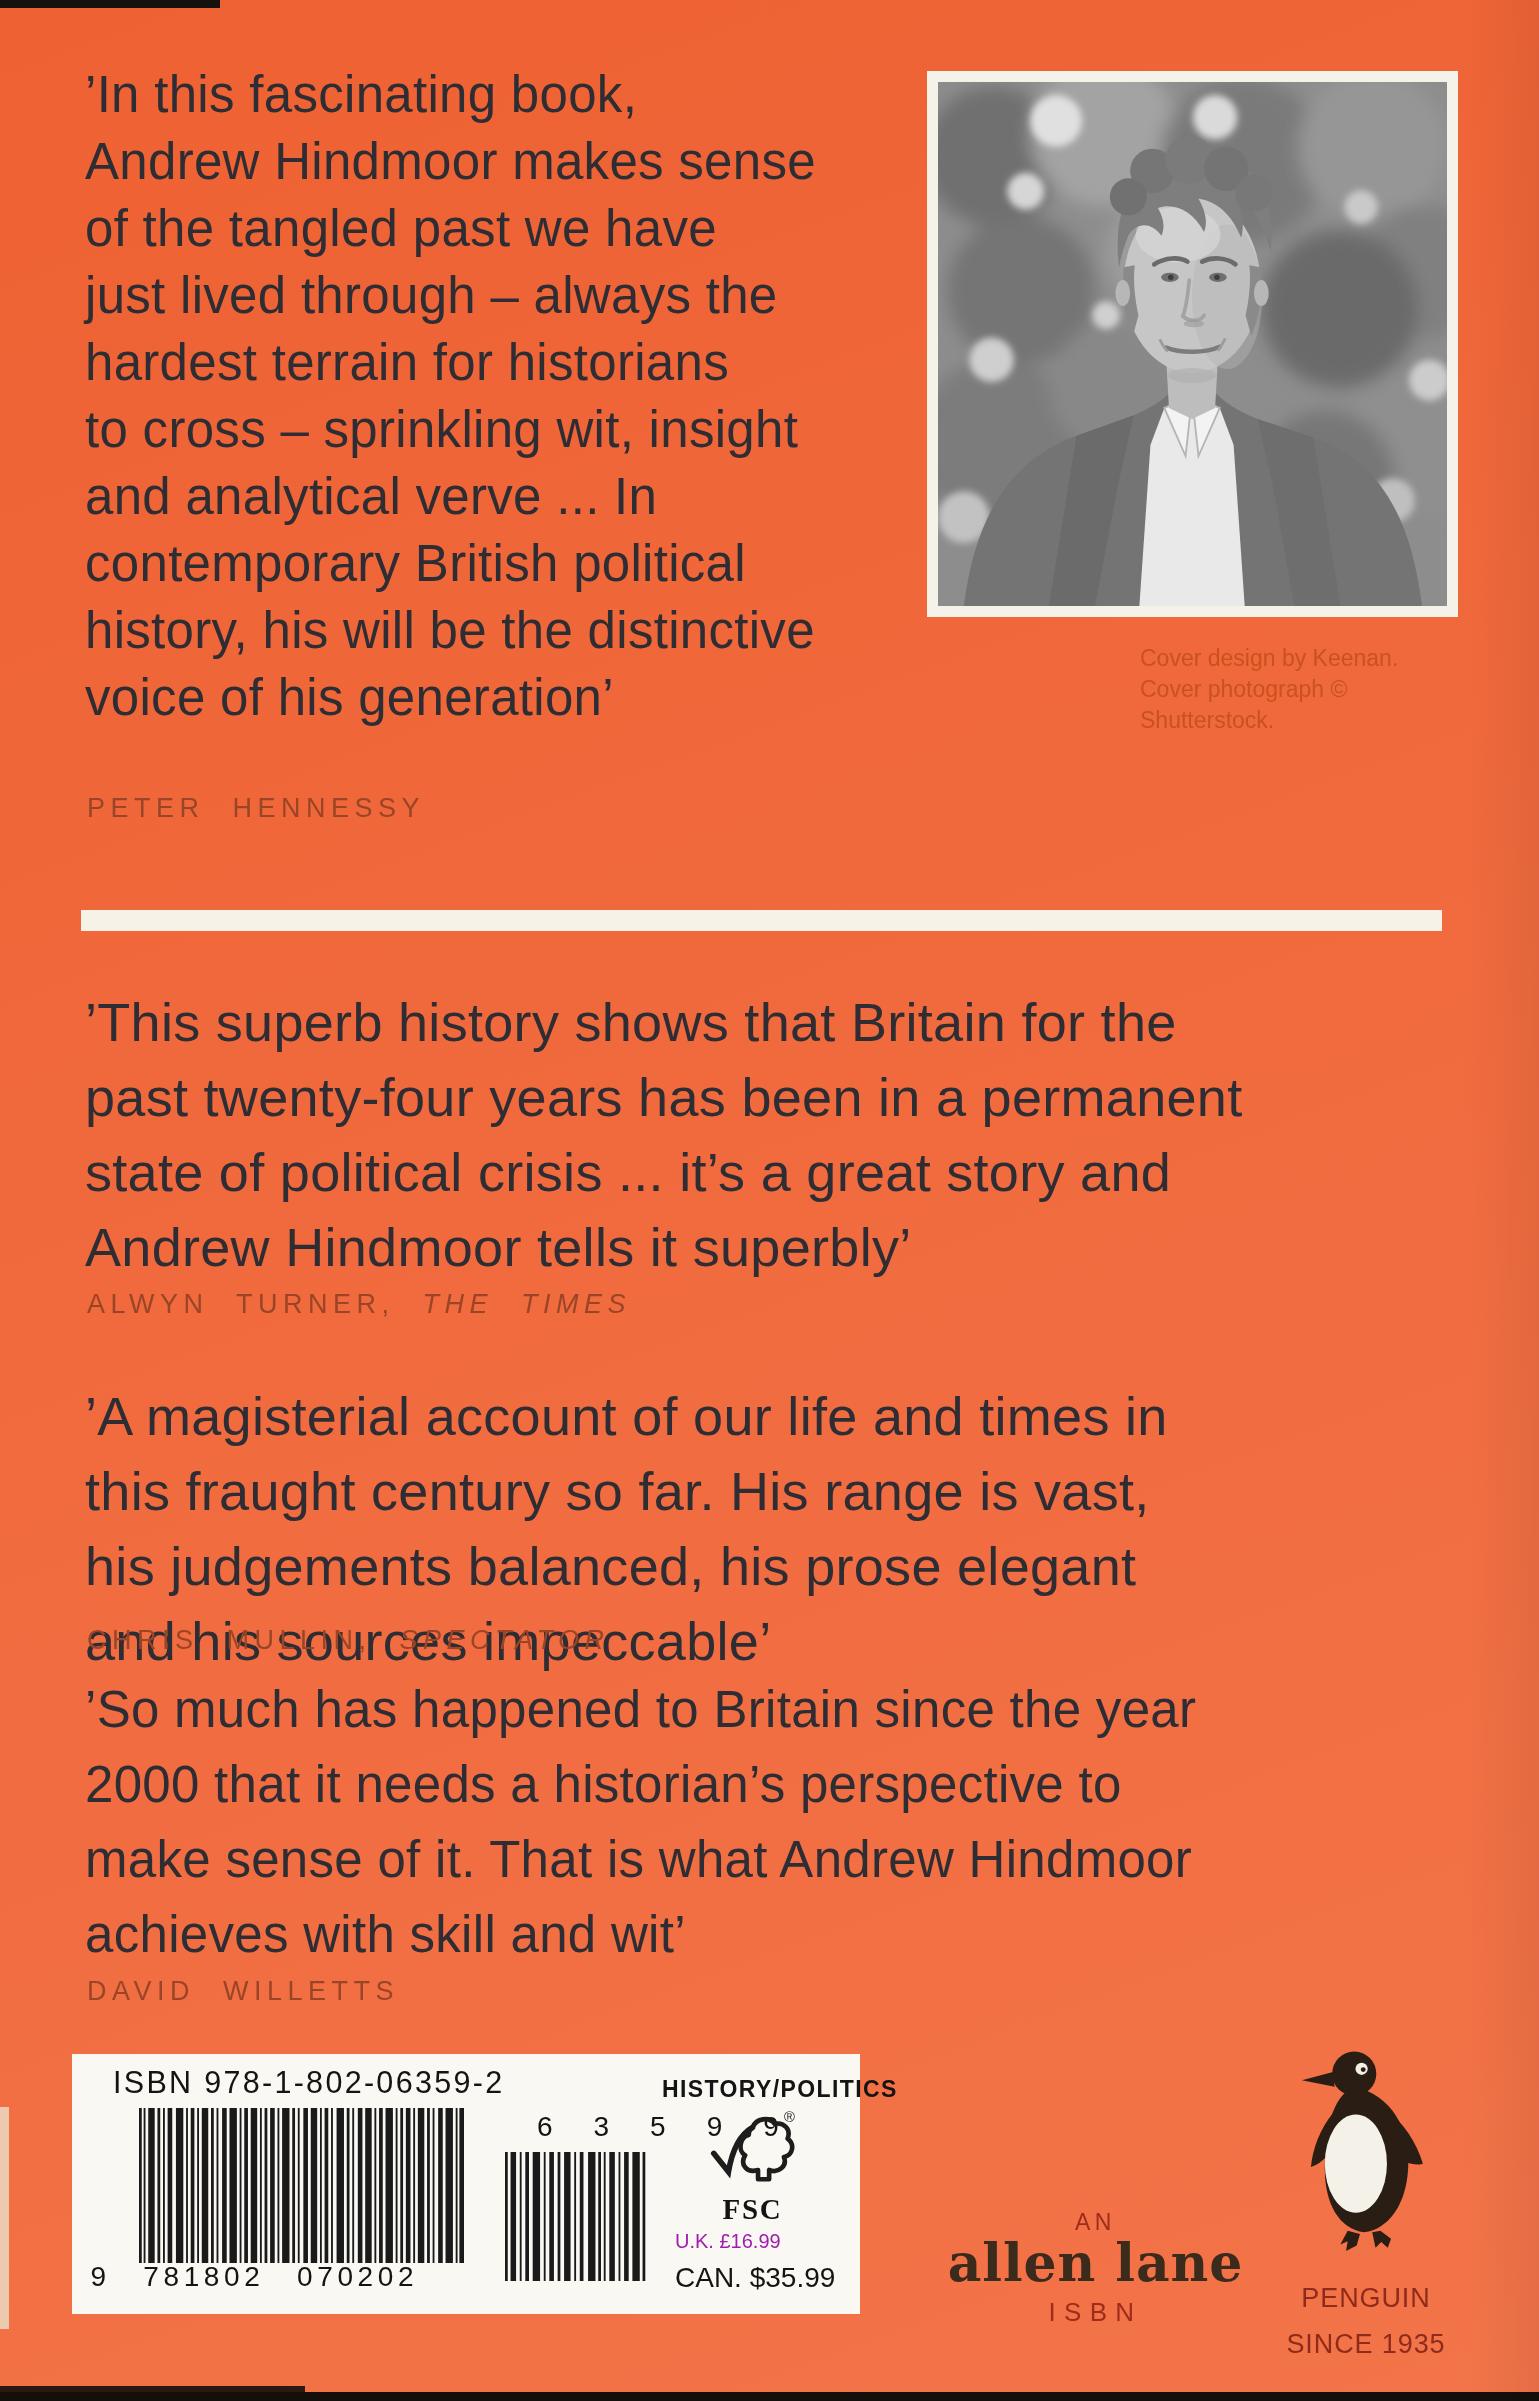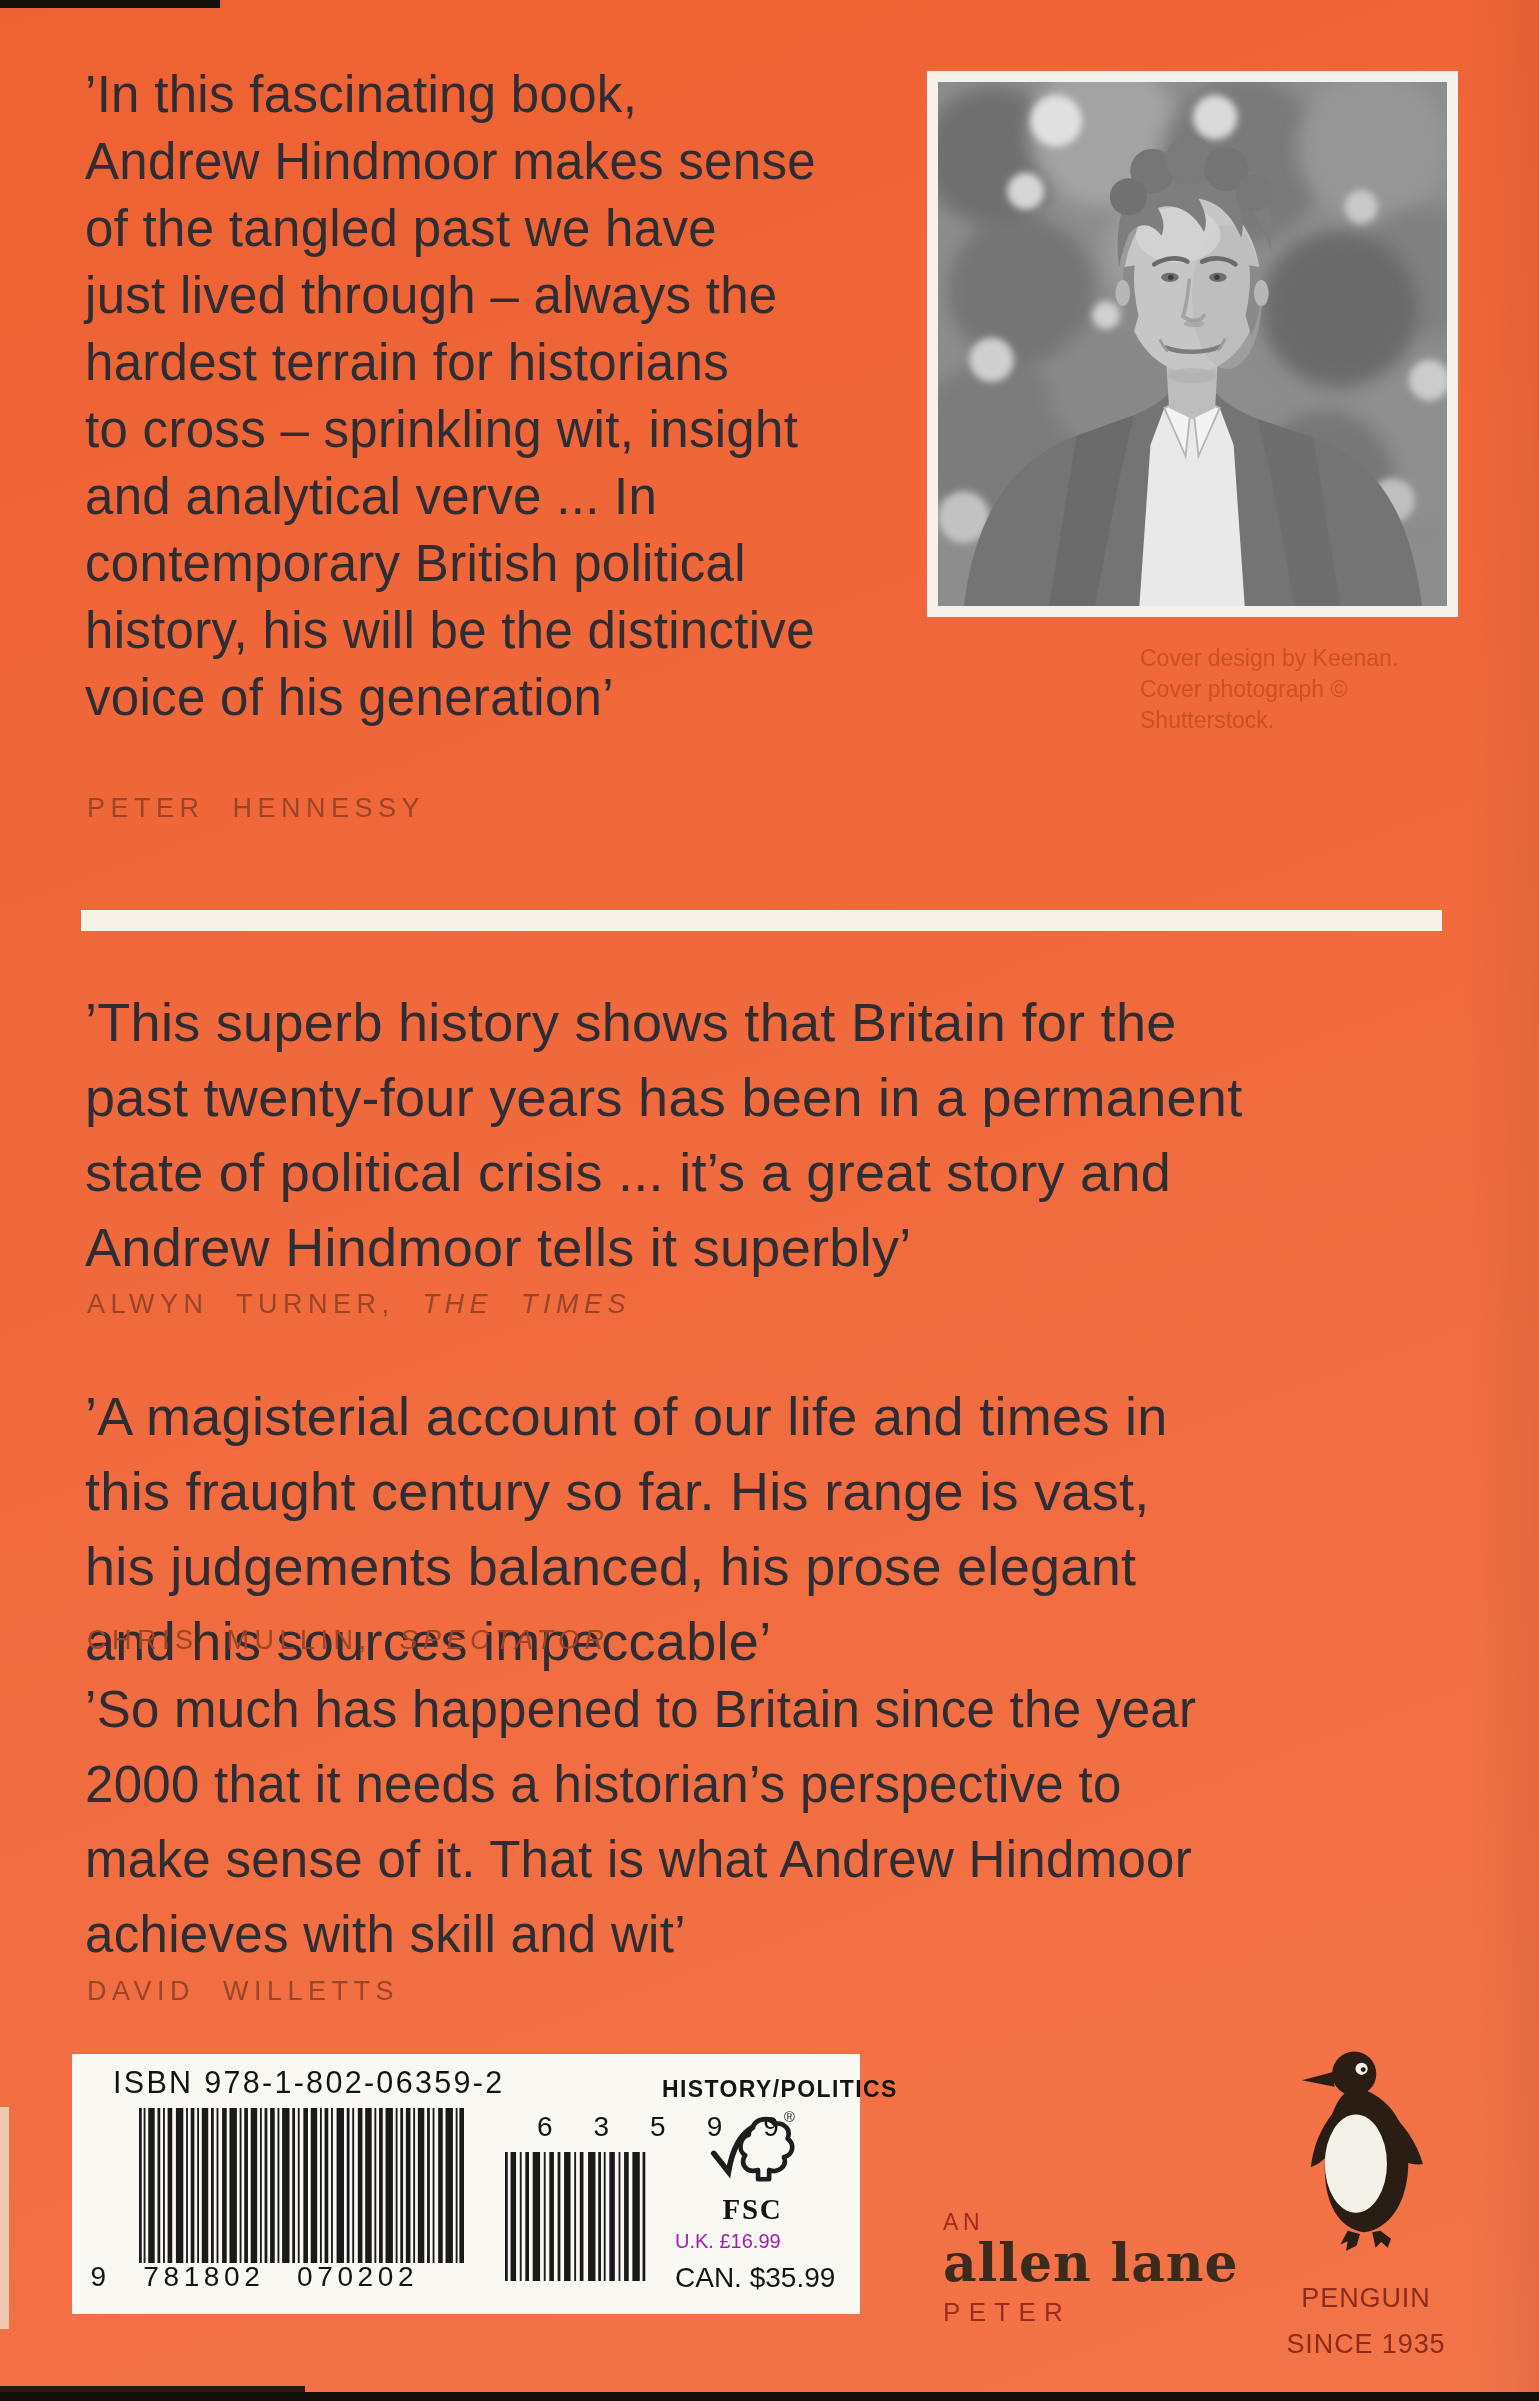--- a/index.html
+++ b/index.html
@@ -33,21 +33,21 @@
   #bc-main{left:67px;top:54px;width:325px;height:155px;}
   #ean{left:18.5px;top:207px;font-size:28px;letter-spacing:4.6px;word-spacing:20.3px;color:#141414;}
   #addon-digits{left:433px;top:57px;font-size:28px;letter-spacing:16.6px;color:#141414;margin-left:32px;}
   #bc-addon{left:433px;top:98px;width:144px;height:129px;}
   #category{left:590px;top:22px;font-size:23px;font-weight:bold;letter-spacing:1.4px;color:#141414;}
   #fsc-tree{left:636px;top:55px;width:89px;height:85px;}
   #fsc-label{left:636px;top:139px;width:89px;text-align:center;
     font-family:"Liberation Serif",serif;font-weight:bold;font-size:29px;letter-spacing:1.8px;color:#141414;}
   #price-uk{left:603px;top:176px;font-size:20px;color:#a21caf;}
   #price-can{left:603px;top:208px;font-size:28px;color:#141414;}
-  #imprint{position:absolute;left:943px;top:2209px;width:305px;text-align:left;}
+  #imprint{position:absolute;left:943px;top:2209px;width:305px;text-align:center;}
   #imprint .an{font-size:23px;letter-spacing:4.6px;color:#9e2c1c;}
   #imprint .name{font-size:52px;line-height:50px;font-family:"DejaVu Serif",serif;
     font-weight:bold;color:#3b2b1d;margin-top:1.8px;letter-spacing:0.9px;}
   #imprint .book{font-size:26px;letter-spacing:8.3px;color:#9e2c1c;margin-top:9.2px;}
   #penguin{position:absolute;left:1283px;top:2043px;width:166px;text-align:center;color:#8e2b1b;}
   #penguin svg{width:139px;height:211px;display:block;margin:0 auto;}
   #penguin .pl{font-size:27px;line-height:46px;letter-spacing:0.9px;margin-top:21px;white-space:pre-line;}
   .edge{position:absolute;pointer-events:none;}
   #edge-top{left:0;top:0;width:220px;height:8.3px;background:#16110d;}
   #edge-bottom{left:0;bottom:0;width:1540px;height:9.2px;background:#140f0b;}
@@ -255,21 +255,21 @@
       <text x="88" y="14" font-size="16" text-anchor="middle" fill="#1d1d1d">®</text>
     </svg>
     <div id="fsc-label">FSC</div>
     <div id="price-uk">U.K. £16.99</div>
     <div id="price-can">CAN. $35.99</div>
   </div>
 
   <div id="imprint">
     <div class="an">AN</div>
     <div class="name">allen lane</div>
-    <div class="book">PETER</div>
+    <div class="book">ISBN</div>
   </div>
 
   <div id="penguin">
     <svg viewBox="0 0 170 255">
       <g fill="#2a1d13">
         <path d="M44,34 L6,44 L46,52 Z"></path>
         <circle cx="70" cy="36" r="27"></circle>
         <path d="M70,52 C116,62 138,104 136,150 C134,196 112,226 82,230 C52,226 34,196 34,152 C34,108 42,64 70,52 Z"></path>
         <path d="M108,78 C130,96 146,120 154,146 C140,151 118,140 105,120 Z"></path>
         <path d="M44,84 C28,104 19,128 17,150 C31,146 44,132 50,112 Z"></path>

